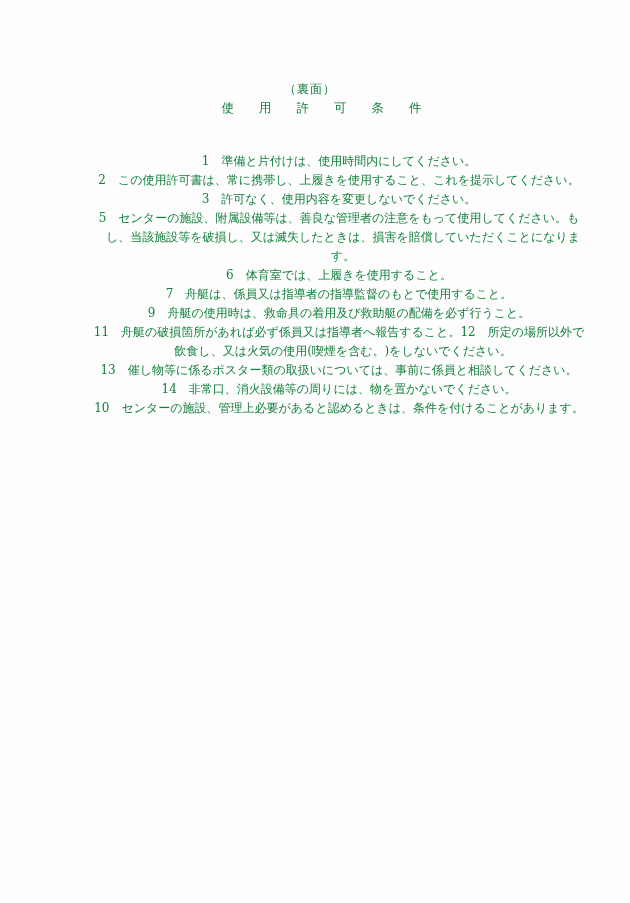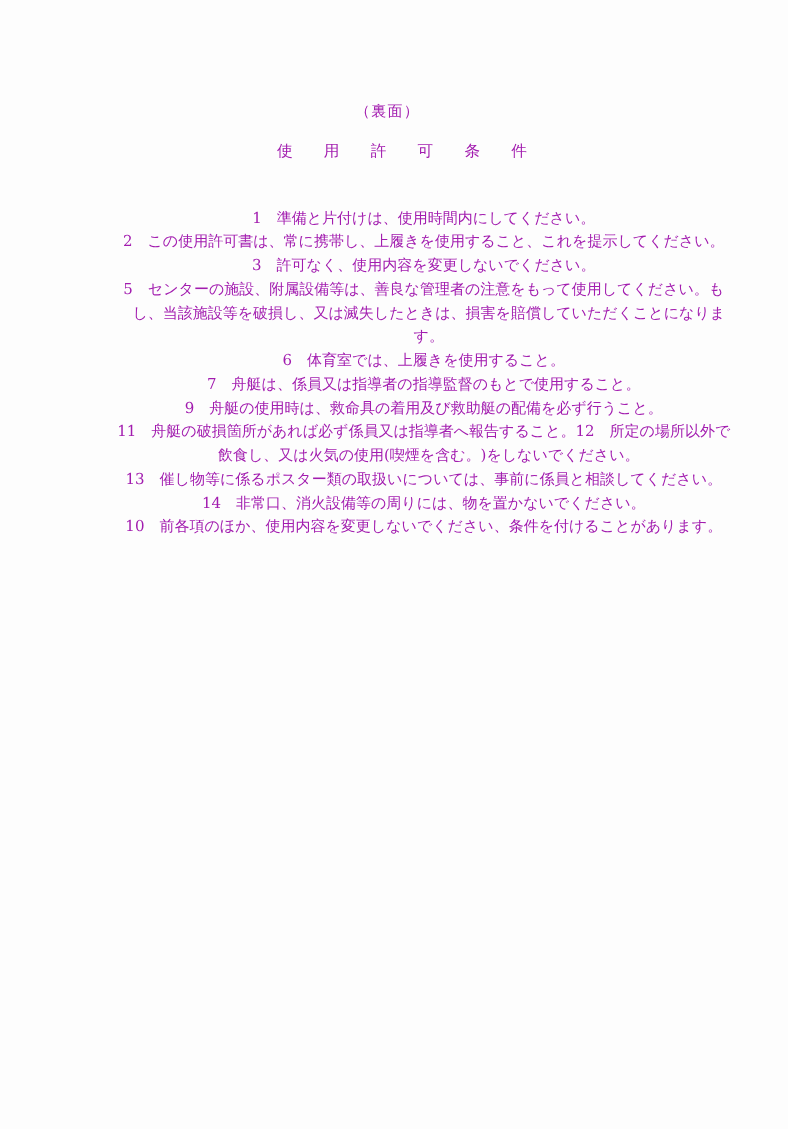--- a/index.html
+++ b/index.html
@@ -5,37 +5,37 @@
   html, body {
     margin: 0;
     padding: 0;
     background: #ffffff;
   }
   .page {
     position: relative;
     width: 630px;
     height: 903px;
     background: #fdfdfd;
-    color: #a21caf;
+    color: #15803d;
     font-family: "DejaVu Serif", "Liberation Serif", serif;
     overflow: hidden;
     box-sizing: border-box;
   }
   .header {
     padding-top: 80px;
     padding-right: 10px; 
     text-align: center;
   }
   .side-label {
     font-size: 12px;
     line-height: 18px;
     letter-spacing: 1px;
   }
   .doc-title {
-    margin-top: 13px;
+    margin-top: 0;
     font-size: 12.5px;
     line-height: 19px;
     padding-left: 23px;
   }
   .conditions {
     margin: 35px 20px 0 68px;
     font-size: 12px;
     line-height: 19px;
   }
   .item {
@@ -64,16 +64,16 @@
     <div class="item"><span class="num">5</span><span class="txt">　センターの施設、附属設備等は、善良な管理者の注意をもって使用してください。も
 し、当該施設等を破損し、又は滅失したときは、損害を賠償していただくことになりま
 す。</span></div>
     <div class="item"><span class="num">6</span><span class="txt">　体育室では、上履きを使用すること。</span></div>
     <div class="item"><span class="num">7</span><span class="txt">　舟艇は、係員又は指導者の指導監督のもとで使用すること。</span></div>
     <div class="item"><span class="num">9</span><span class="txt">　舟艇の使用時は、救命具の着用及び救助艇の配備を必ず行うこと。</span></div>
     <div class="item"><span class="num">11</span><span class="txt">　舟艇の破損箇所があれば必ず係員又は指導者へ報告すること。12　所定の場所以外で
 飲食し、又は火気の使用(喫煙を含む。)をしないでください。</span></div>
     <div class="item"><span class="num">13</span><span class="txt">　催し物等に係るポスター類の取扱いについては、事前に係員と相談してください。</span></div>
     <div class="item"><span class="num">14</span><span class="txt">　非常口、消火設備等の周りには、物を置かないでください。</span></div>
-    <div class="item"><span class="num">10</span><span class="txt">　前各項のほか、使用内容を変更しないでください、条件を付けることがあります。</span></div>
+    <div class="item"><span class="num">10</span><span class="txt">　センターの施設、管理上必要があると認めるときは、条件を付けることがあります。</span></div>
   </div>
 
 </div>
 
 </body></html>

